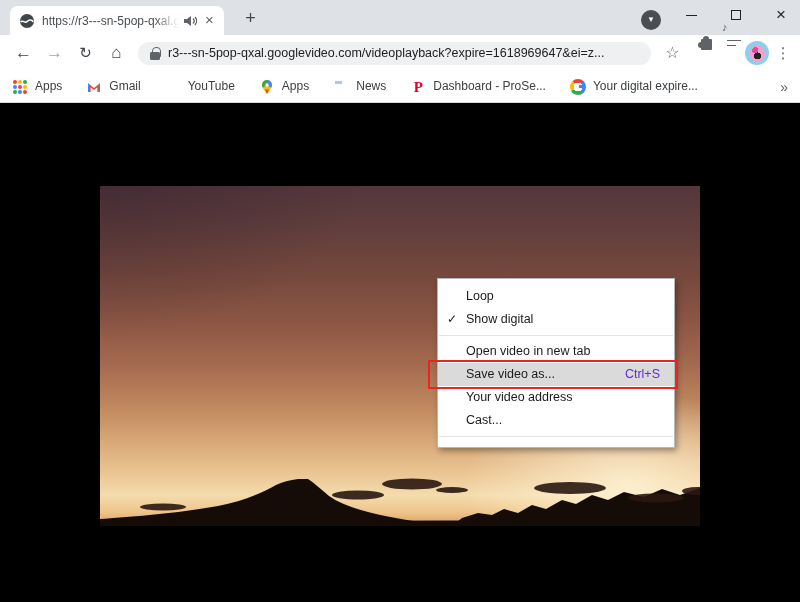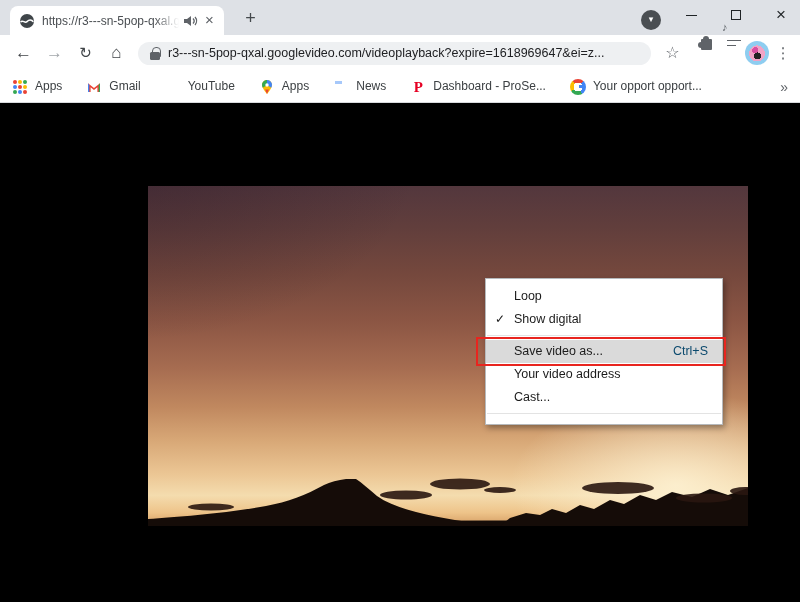--- a/index.html
+++ b/index.html
@@ -64,40 +64,40 @@
   .news-ic:before{content:"";position:absolute;left:2px;top:2.5px;width:7px;height:3px;background:#a6c8fa;}
   .news-ic:after{content:"";position:absolute;left:2px;top:7.5px;width:12px;height:1.5px;background:#fff;box-shadow:0 3px 0 #fff;}
   .pin-p{font-size:15px;font-weight:bold;color:#e60023;line-height:16px;text-align:center;width:16px;display:block;font-family:"Liberation Serif",serif;}
   .g-ic{width:16px;height:16px;border-radius:50%;position:relative;
        background:radial-gradient(circle at center,#fff 0 4.4px,transparent 4.4px),
        conic-gradient(from -40deg,#ea4335 0 80deg,#4285f4 80deg 190deg,#34a853 190deg 280deg,#fbbc04 280deg 360deg);}
   .g-ic:after{content:"";position:absolute;right:1px;top:6.5px;width:6px;height:3px;background:#4285f4;}
   .bm-overflow{margin-left:auto;color:#5f6368;font-size:14px;}
 
   
-  .content{position:relative;height:498px;background:#000;margin-left:48px;}
+  .content{position:relative;height:498px;background:#000;}
   .video{position:absolute;left:100px;top:83px;width:600px;height:340px;overflow:hidden;}
   .sky2{position:absolute;inset:0;
     background:
       radial-gradient(230px 130px at 88% 88%, rgba(255,245,216,.8), rgba(255,245,216,0) 72%),
       radial-gradient(420px 260px at -4% -8%, rgba(38,22,38,.4), rgba(38,22,38,0) 70%),
       linear-gradient(to bottom,#53373d 0%,#613e3c 12%,#75483d 26%,#8c5644 40%,#a56b50 53%,
         #c0885f 65%,#d8a877 75%,#ecc795 85%,#f4dcae 91%,#eec48a 96%,#d49c62 100%);}
   .silhouette{position:absolute;left:0;bottom:0;}
 
   
   .ctx{position:absolute;left:437px;top:175px;width:238px;background:#fff;
        border:1px solid #b6b9bc;box-shadow:2px 3px 6px rgba(0,0,0,.35);
        padding:6px 0;font-size:12.5px;color:#1b1b1b;}
   .ctx-row{position:relative;height:23px;line-height:23px;padding:0 14px 0 28px;
        display:flex;justify-content:space-between;white-space:nowrap;}
   .ctx-row.hl{background:#dadada;}
   .ctx-sep{height:1px;background:#e3e3e3;margin:4px 1px;}
   .ctx-check{position:absolute;left:9px;top:0;font-size:12px;color:#1b1b1b;}
-  .shortcut{color:#0c4a6e;}
+  .shortcut{color:#6d28d9;}
   .redbox{position:absolute;left:-10px;right:-4px;top:-3px;bottom:-3px;border:2px solid #e8251f;pointer-events:none;}
 </style>
 </head>
 <body>
 
 <div class="stage">
 
   <div class="tabstrip">
     <div class="tab">
       <span class="favicon">
@@ -192,21 +192,21 @@
       <span>News</span>
     </span>
     <span class="bm">
       <span class="bm-ic">
           <span class="pin-p">P</span>
         </span>
       <span>Dashboard - ProSe...</span>
     </span>
     <span class="bm">
       <span class="bm-ic g-ic"></span>
-      <span>Your opport opport...</span>
+      <span>Your digital expire...</span>
     </span>
     <span class="bm-overflow">»</span>
   </div>
 
   <div class="content">
     <div class="video">
       <div class="sky2"></div>
       <svg class="silhouette" width="600" height="340" viewBox="0 0 600 340">
         <path d="M0 340 H600 V336 C400 333.5 200 334.5 0 336.5 Z" fill="#150c08"></path>
         <path d="M0 340 L0 333 C30 331 80 327 118 320 C140 316 158 309 176 299 C182 296 190 294 198 293 L208 293 C214 297 221 303 229 310 C239 317 252 322 268 326 C292 332 318 336 345 339 L345 340 Z" fill="#150c08"></path>
@@ -225,20 +225,23 @@
 
     <div class="ctx">
       <div class="ctx-row">
         <span>Loop</span>
       </div>
       <div class="ctx-row">
         <span class="ctx-check">✓</span>
         <span>Show digital</span>
       </div>
       <div class="ctx-sep"></div>
+      <div class="ctx-row">
+        <span>Open video in new tab</span>
+      </div>
       <div class="ctx-row hl">
         <span>Save video as...</span>
         <span class="shortcut">Ctrl+S</span>
         <span class="redbox"></span>
       </div>
       <div class="ctx-row">
         <span>Your video address</span>
       </div>
       <div class="ctx-row">
         <span>Cast...</span>

